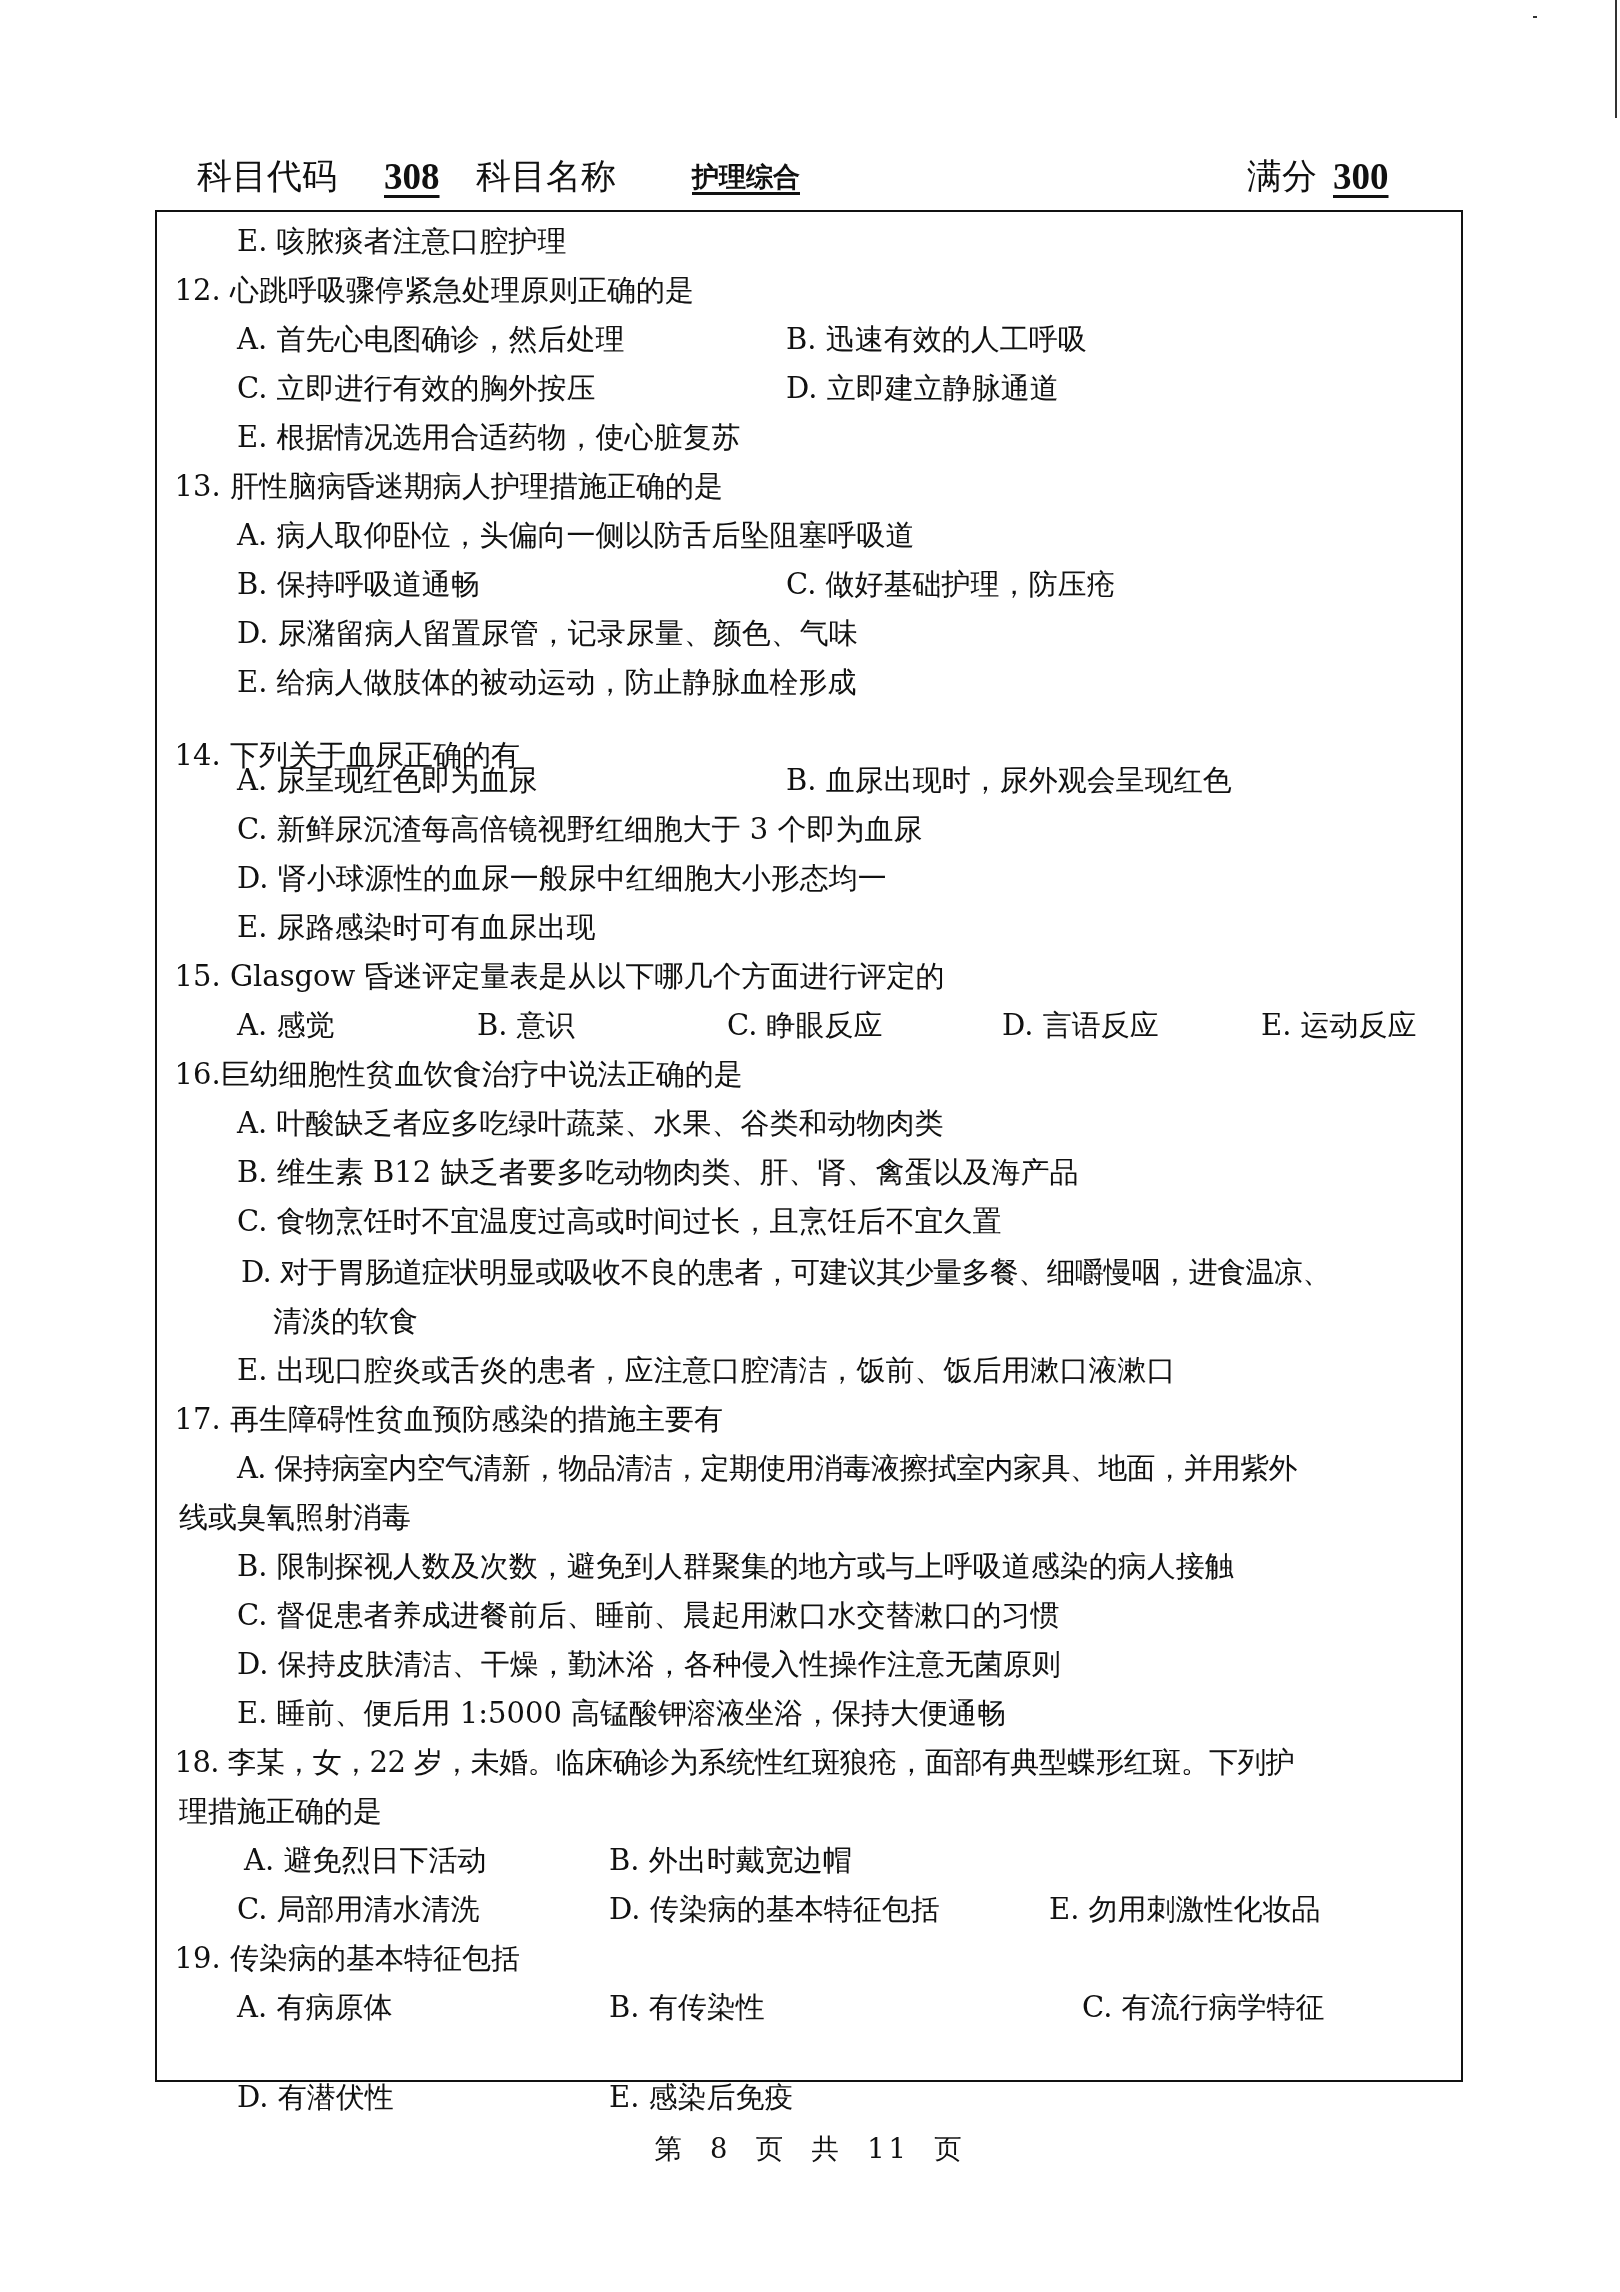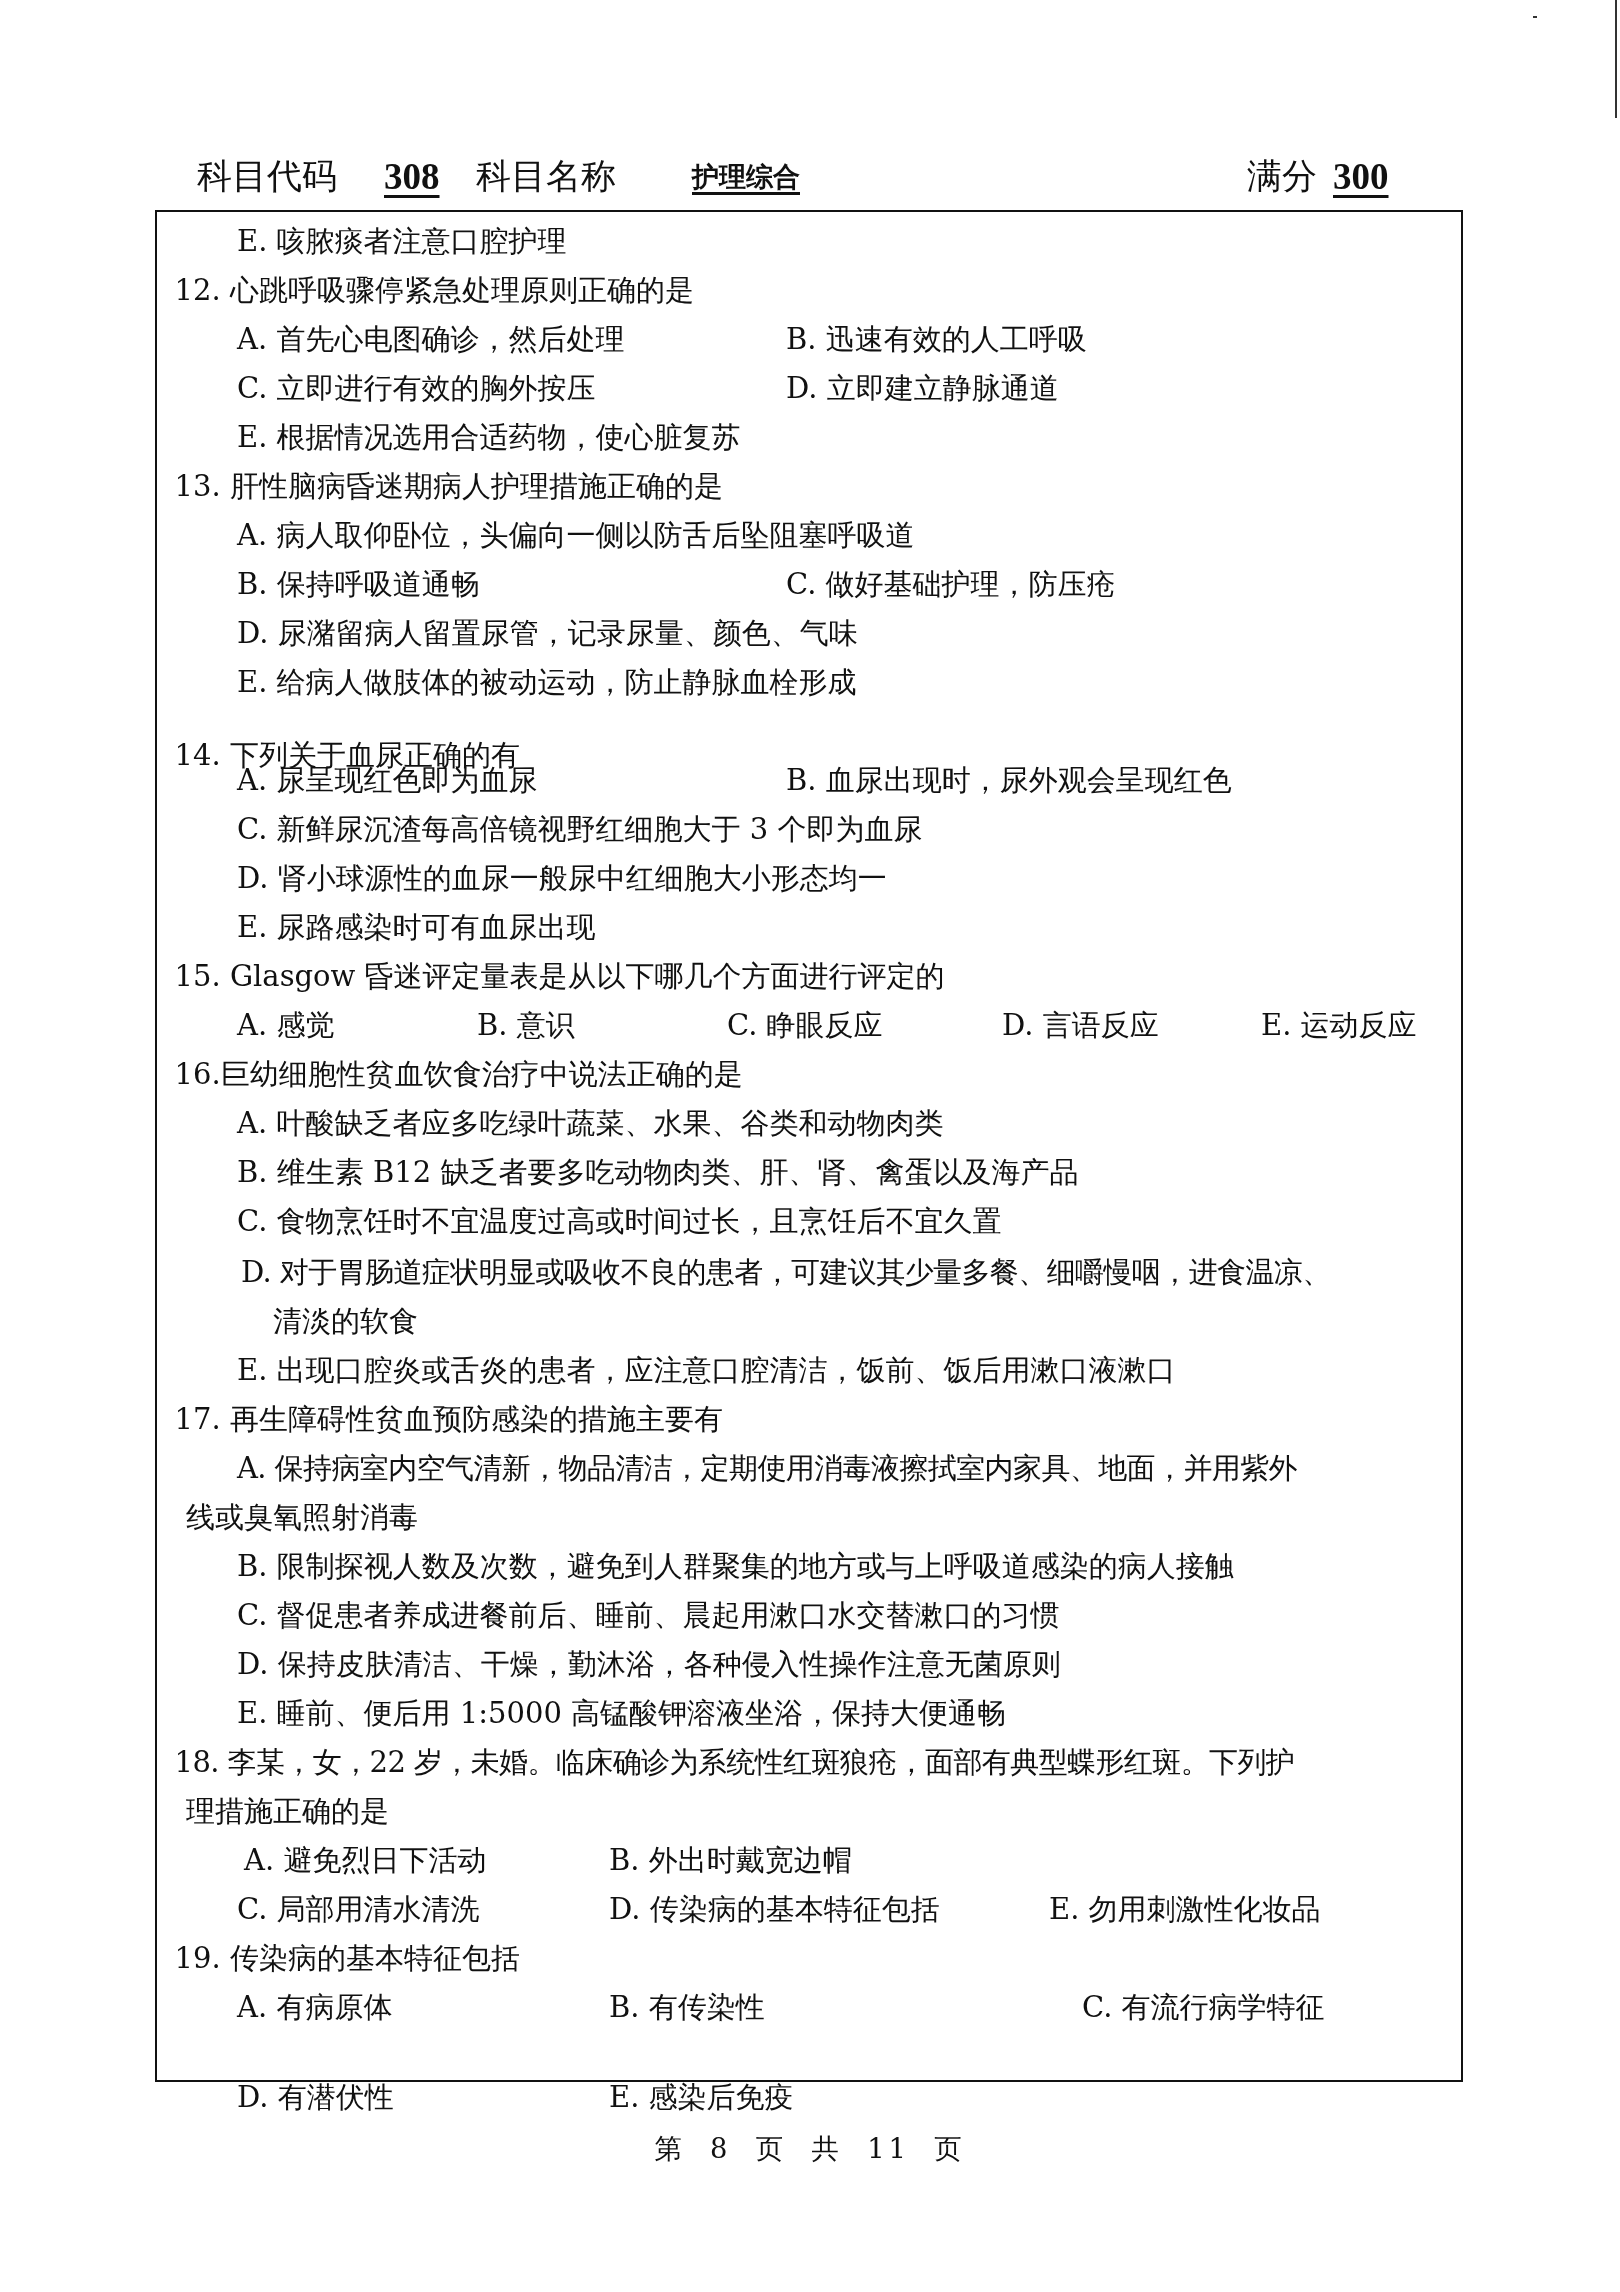--- a/index.html
+++ b/index.html
@@ -41,21 +41,21 @@
     .line {
       position: absolute;
       left: 0;
       font-size: 29px;
       line-height: 39px;
       height: 39px;
       white-space: nowrap;
     }
     .q { left: 17.6px; }
     .opt { left: 80px; }
-    .cont { left: 29px; }
+    .cont { left: 22px; }
     .sub { position: absolute; top: 0; white-space: nowrap; }
 
     .footer {
       position: absolute;
       top: 2129px;
       left: 0;
       width: 1620px;
       text-align: center;
       font-size: 27.4px;
       line-height: 39px;

